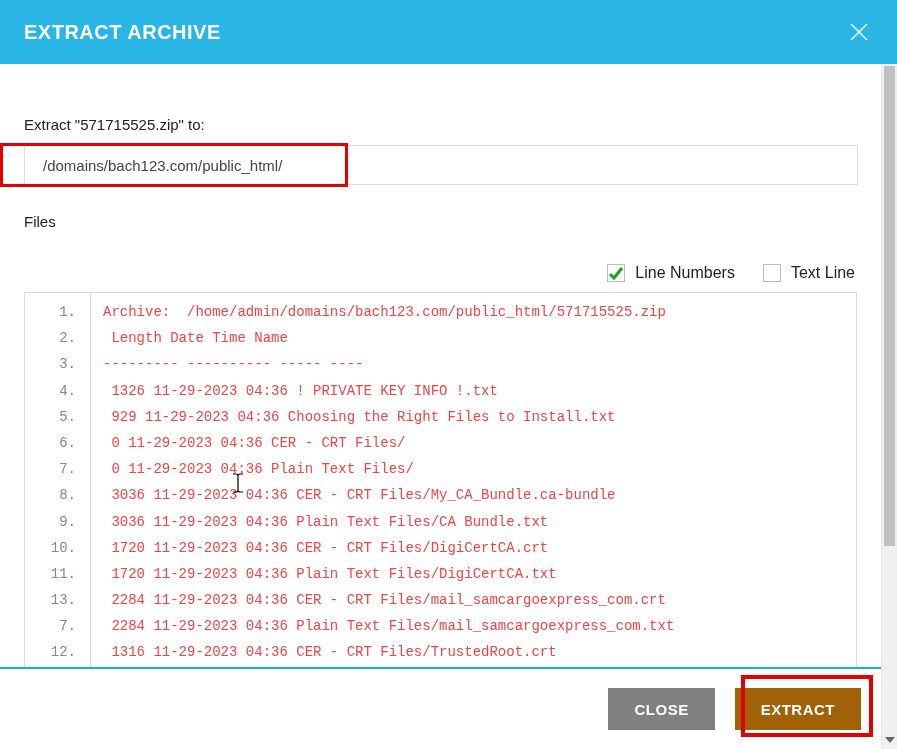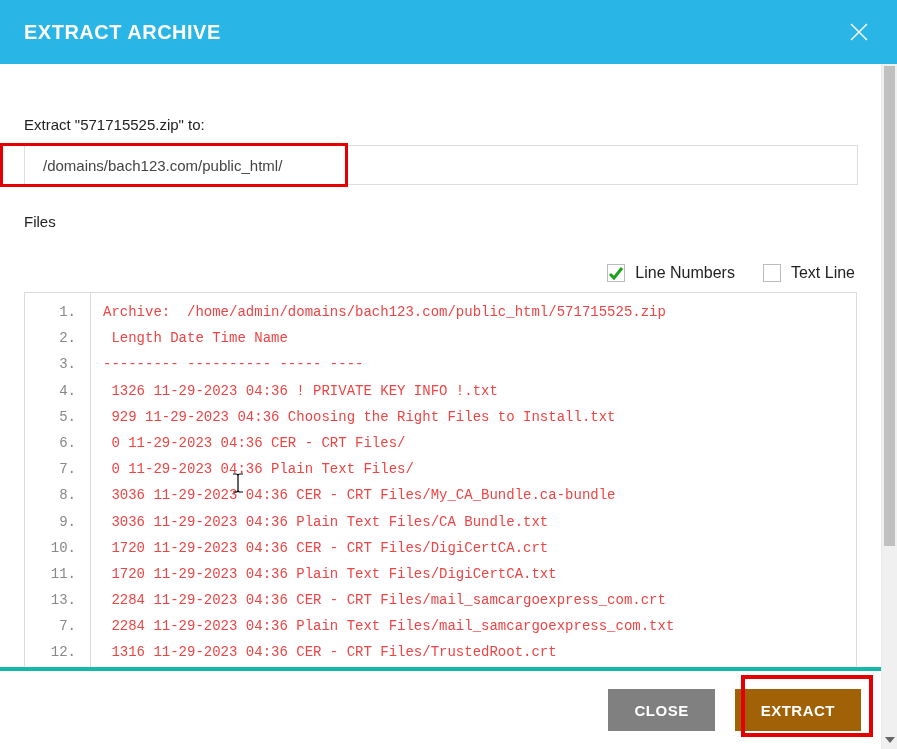--- a/index.html
+++ b/index.html
@@ -172,21 +172,21 @@
       height: 20px;
       pointer-events: none;
     }
 
     .footer {
       position: absolute;
       left: 0;
       right: 16px;
       bottom: 0;
       height: 82px;
-      border-top: 4px solid #14b8a6;
+      border-top: 2px solid #14b8a6;
       background: #fff;
       display: flex;
       justify-content: flex-end;
       align-items: center;
       gap: 20px;
       padding-right: 20px;
     }
     .btn {
       height: 42px;
       padding: 0 26px;

